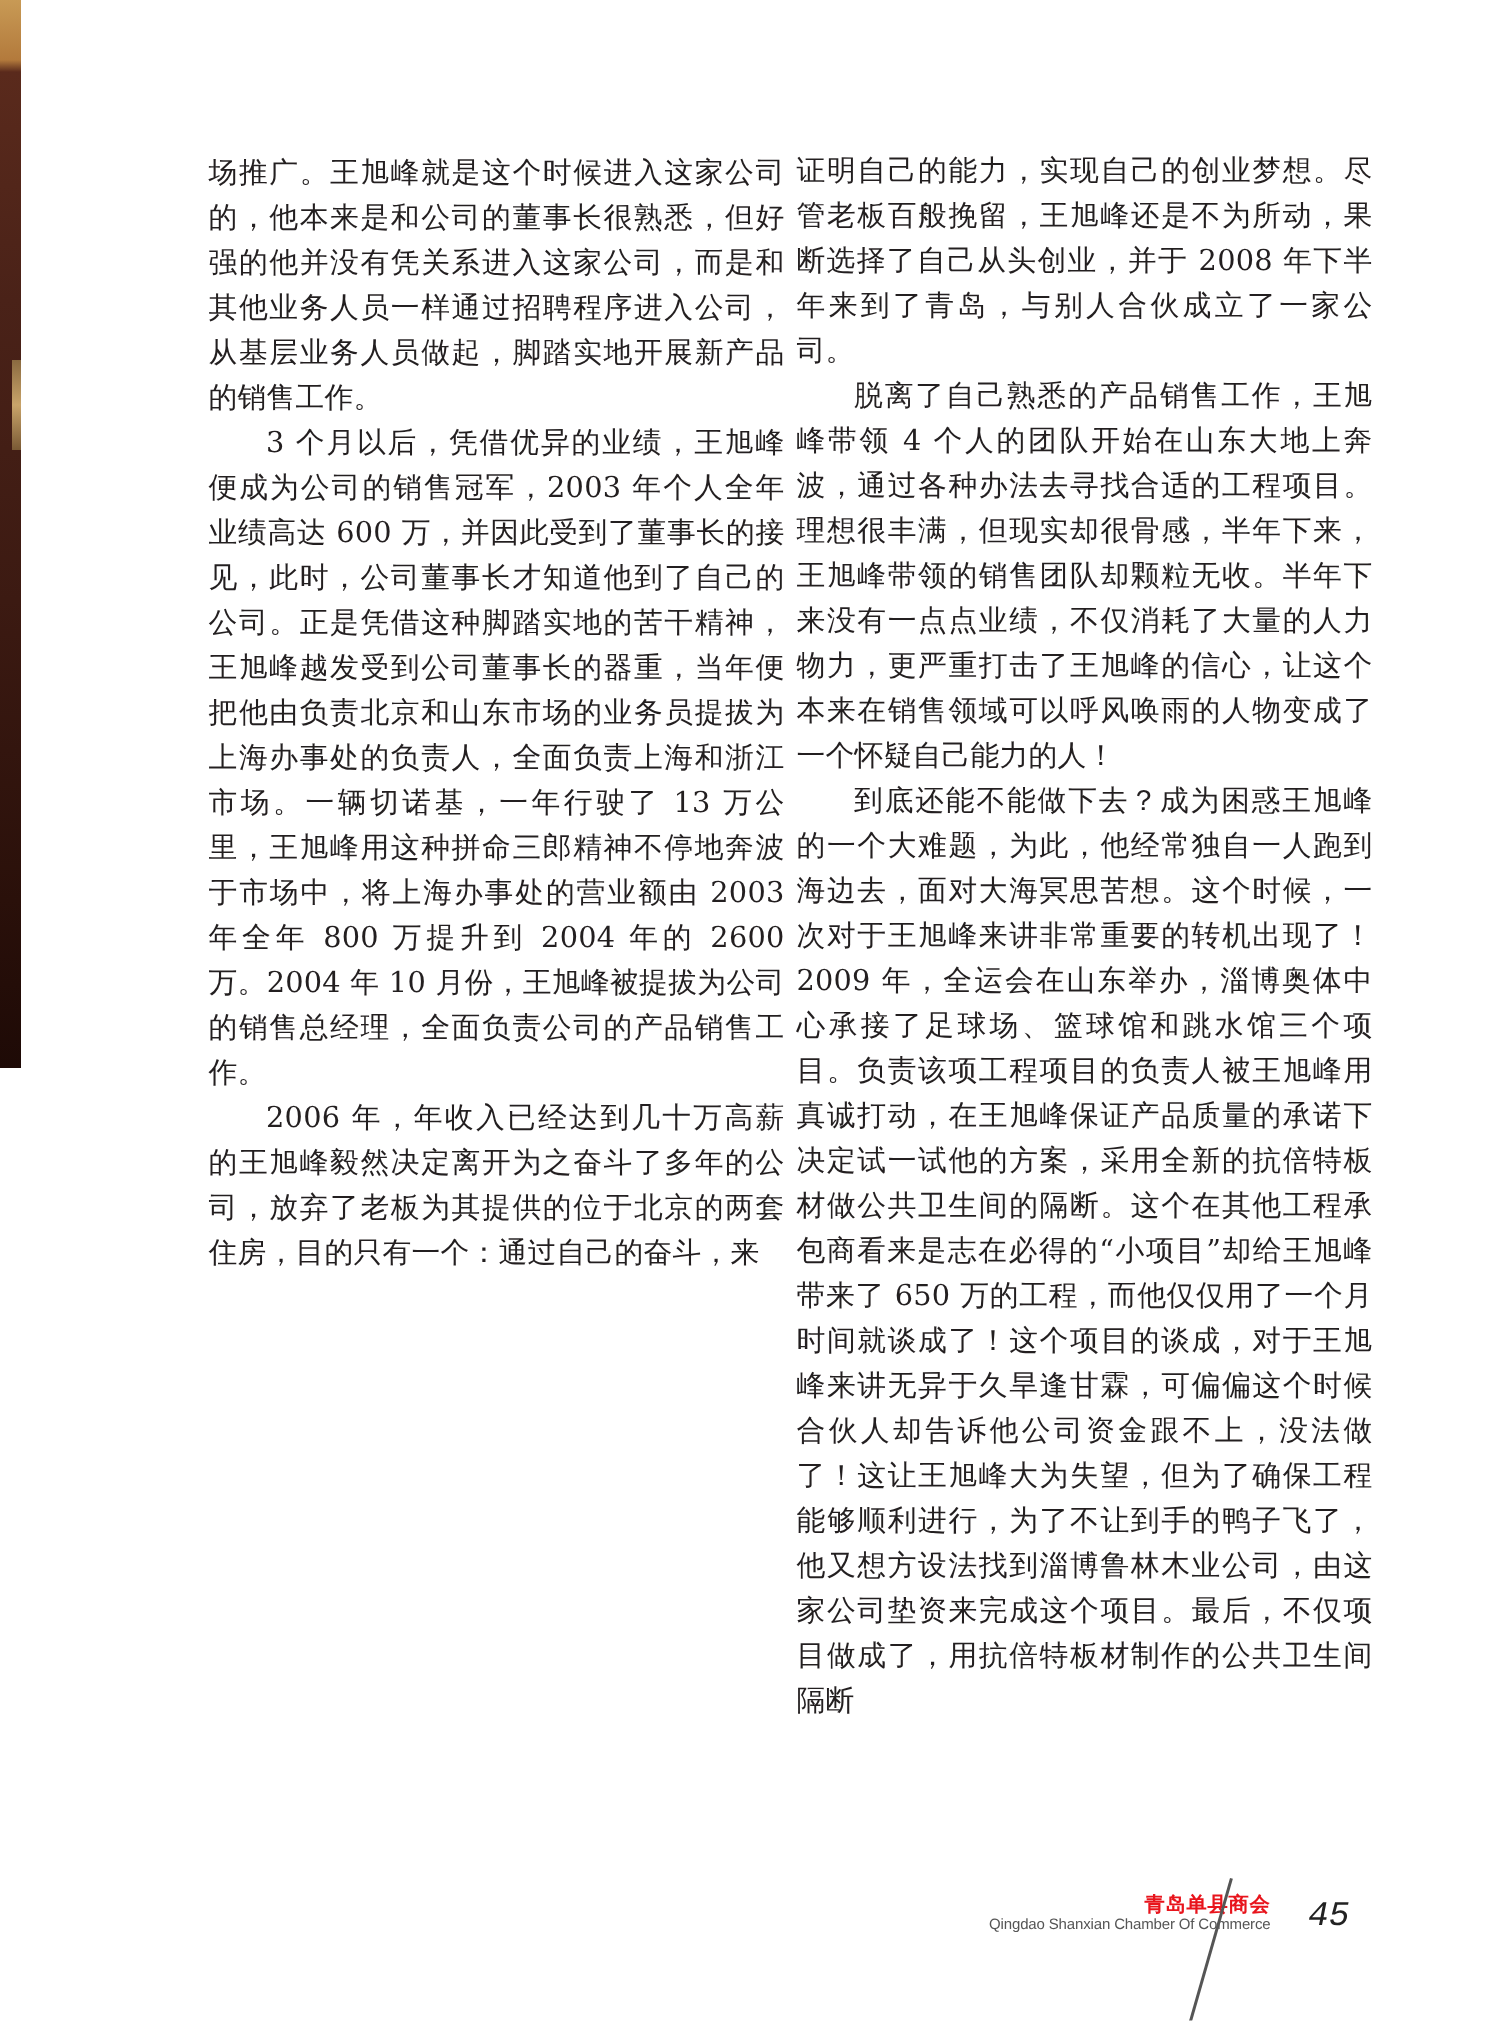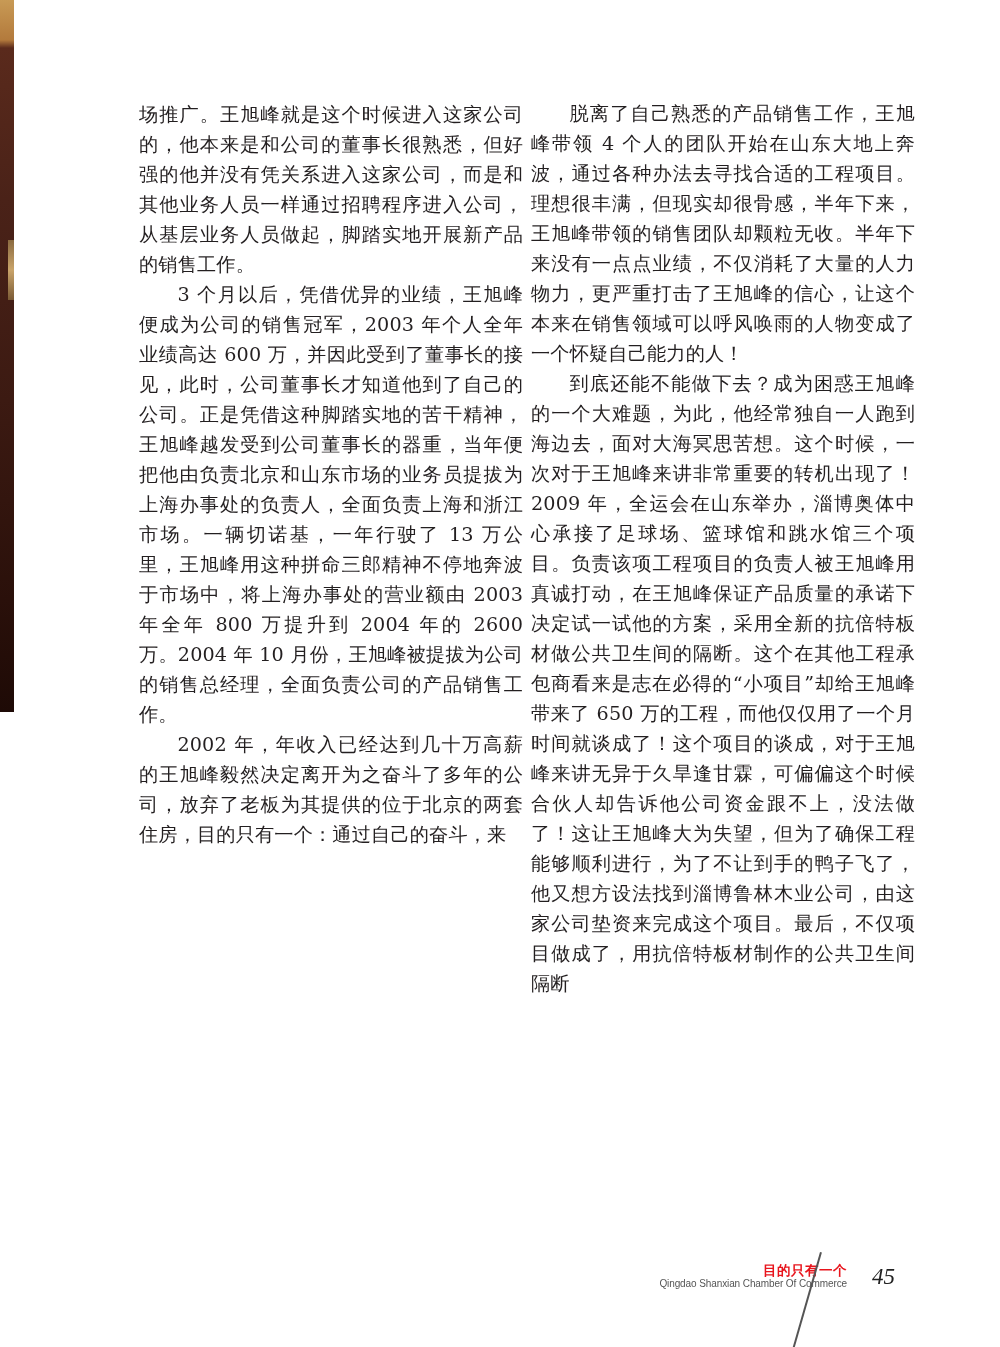--- a/index.html
+++ b/index.html
@@ -47,40 +47,41 @@
     .footer-brand .en {
       color: #555; font-family: "Liberation Sans", sans-serif; font-size: 10px; line-height: 12px;
       letter-spacing: -0.1px;
     }
     .footer-slash {
       position: absolute; left: 820px; top: 1252px; width: 2px; height: 100px;
       background: #555; transform: rotate(16deg); transform-origin: top left;
     }
     .page-number {
       position: absolute; left: 872px; top: 1264px;
-      font-family: Liberation Serif, serif; font-style: italic;
+      font-family: Liberation Mono, monospace; font-style: italic;
       font-size: 23px; color: #222;
     }
   </style>
 </head>
 <body>
 
 <div class="edge-strip">
   <div class="glint"></div>
 </div>
 
 <article class="column col-left">
   <p class="para no-indent">场推广。王旭峰就是这个时候进入这家公司的，他本来是和公司的董事长很熟悉，但好强的他并没有凭关系进入这家公司，而是和其他业务人员一样通过招聘程序进入公司，从基层业务人员做起，脚踏实地开展新产品的销售工作。</p>
   <p class="para">3 个月以后，凭借优异的业绩，王旭峰便成为公司的销售冠军，2003 年个人全年业绩高达 600 万，并因此受到了董事长的接见，此时，公司董事长才知道他到了自己的公司。正是凭借这种脚踏实地的苦干精神，王旭峰越发受到公司董事长的器重，当年便把他由负责北京和山东市场的业务员提拔为上海办事处的负责人，全面负责上海和浙江市场。一辆切诺基，一年行驶了 13 万公里，王旭峰用这种拼命三郎精神不停地奔波于市场中，将上海办事处的营业额由 2003 年全年 800 万提升到 2004 年的 2600 万。2004 年 10 月份，王旭峰被提拔为公司的销售总经理，全面负责公司的产品销售工作。</p>
-  <p class="para">2002 年，年收入已经达到几十万高薪的王旭峰毅然决定离开为之奋斗了多年的公司，放弃了老板为其提供的位于北京的两套住房，目的只有一个：通过自己的奋斗，来</p>
+  <p class="para">2006 年，年收入已经达到几十万高薪的王旭峰毅然决定离开为之奋斗了多年的公司，放弃了老板为其提供的位于北京的两套住房，目的只有一个：通过自己的奋斗，来</p>
 </article>
 
 <article class="column col-right">
+  <p class="para no-indent">证明自己的能力，实现自己的创业梦想。尽管老板百般挽留，王旭峰还是不为所动，果断选择了自己从头创业，并于 2008 年下半年来到了青岛，与别人合伙成立了一家公司。</p>
   <p class="para">脱离了自己熟悉的产品销售工作，王旭峰带领 4 个人的团队开始在山东大地上奔波，通过各种办法去寻找合适的工程项目。理想很丰满，但现实却很骨感，半年下来，王旭峰带领的销售团队却颗粒无收。半年下来没有一点点业绩，不仅消耗了大量的人力物力，更严重打击了王旭峰的信心，让这个本来在销售领域可以呼风唤雨的人物变成了一个怀疑自己能力的人！</p>
   <p class="para">到底还能不能做下去？成为困惑王旭峰的一个大难题，为此，他经常独自一人跑到海边去，面对大海冥思苦想。这个时候，一次对于王旭峰来讲非常重要的转机出现了！2009 年，全运会在山东举办，淄博奥体中心承接了足球场、篮球馆和跳水馆三个项目。负责该项工程项目的负责人被王旭峰用真诚打动，在王旭峰保证产品质量的承诺下决定试一试他的方案，采用全新的抗倍特板材做公共卫生间的隔断。这个在其他工程承包商看来是志在必得的“小项目”却给王旭峰带来了 650 万的工程，而他仅仅用了一个月时间就谈成了！这个项目的谈成，对于王旭峰来讲无异于久旱逢甘霖，可偏偏这个时候合伙人却告诉他公司资金跟不上，没法做了！这让王旭峰大为失望，但为了确保工程能够顺利进行，为了不让到手的鸭子飞了，他又想方设法找到淄博鲁林木业公司，由这家公司垫资来完成这个项目。最后，不仅项目做成了，用抗倍特板材制作的公共卫生间隔断</p>
 </article>
 
 <div class="footer-brand">
-  <div class="cn">目的只有一个</div>
+  <div class="cn">青岛单县商会</div>
   <div class="en">Qingdao Shanxian Chamber Of Commerce</div>
 </div>
 <div class="footer-slash"></div>
 <div class="page-number">45</div>
 
 </body></html>

